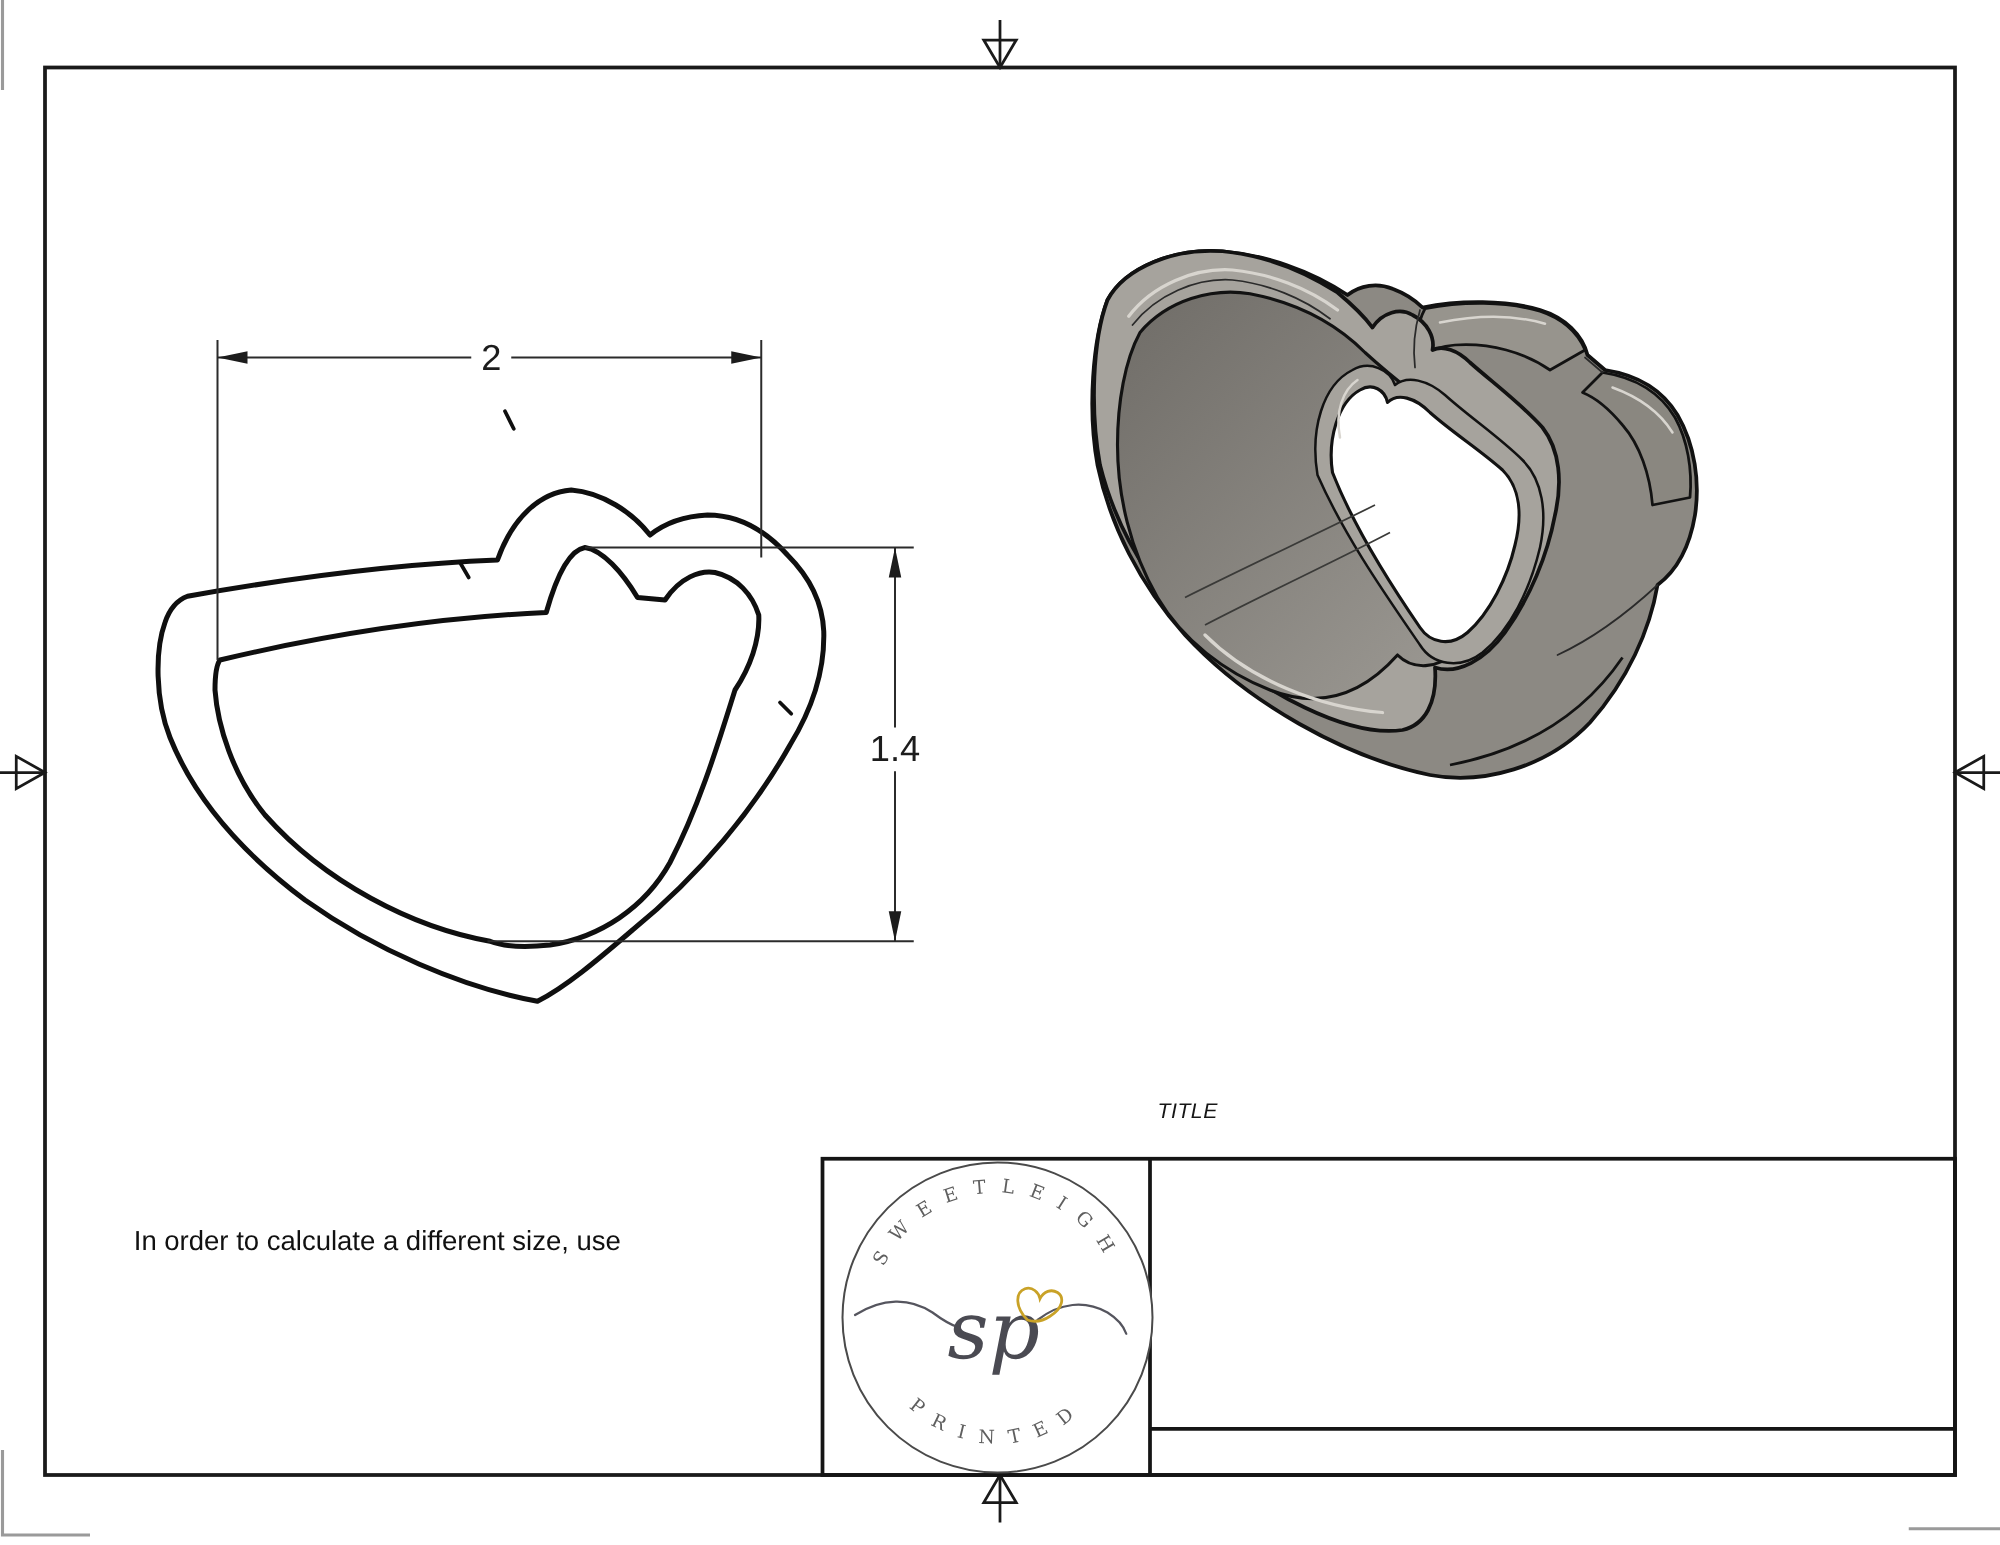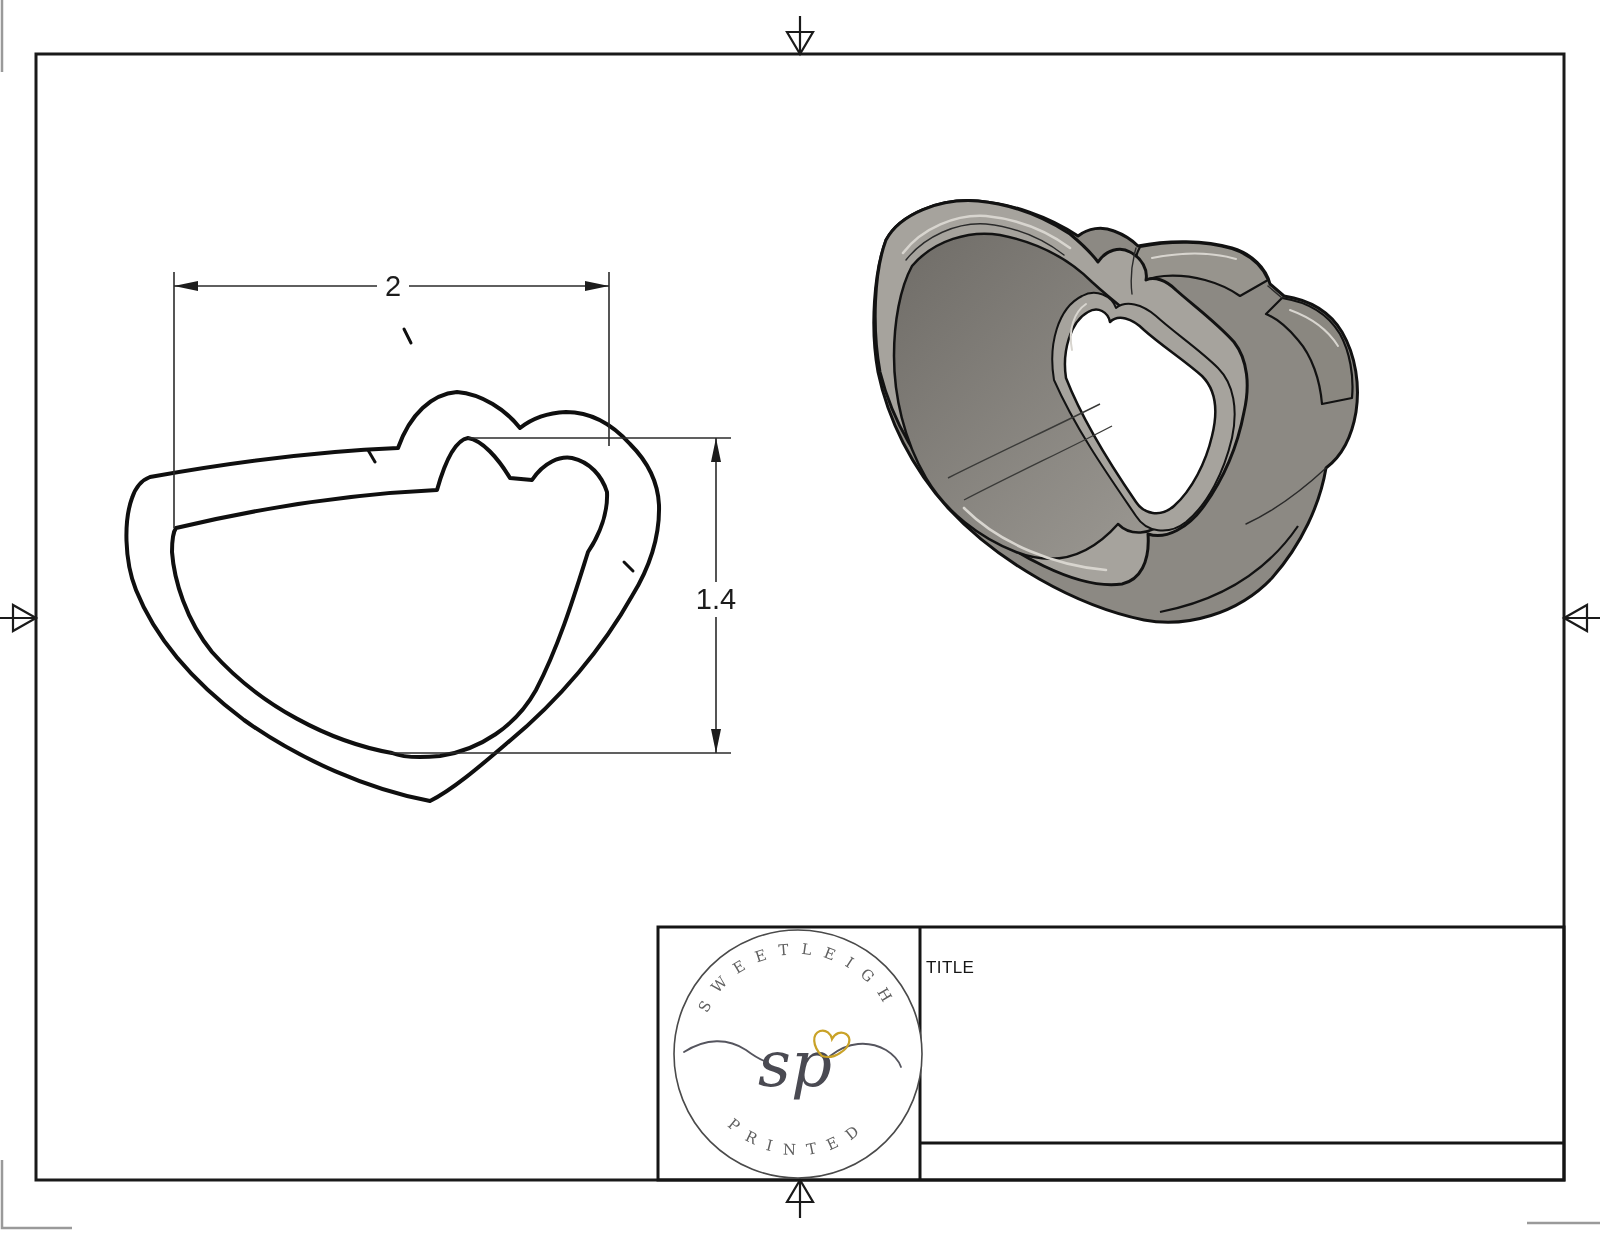--- a/index.html
+++ b/index.html
@@ -4,21 +4,21 @@
 <style>
   html,body{margin:0;padding:0;background:#ffffff;}
   #sheet{position:relative;width:1600px;height:1236px;background:#ffffff;overflow:hidden;
          font-family:"Liberation Sans",sans-serif;color:#161616;}
   #linework{position:absolute;left:0;top:0;}
   .txt{position:absolute;white-space:pre;}
   
   #instructions{left:107px;top:918px;font-size:22px;line-height:30px;color:#111;}
   #mult-list{margin-top:34px;line-height:28.5px;}
   
-  #title-label{left:926px;top:958px;font-size:17px;letter-spacing:.4px;}
+  #title-label{left:926px;top:879px;font-size:17px;letter-spacing:.4px;font-style:italic;}
   #drawing-title{left:922px;top:969px;font-size:37px;}
   #drawing-title span{display:inline-block;transform:scaleX(.9);transform-origin:left center;}
   #copyright{left:926px;top:1149px;font-size:20px;}
   #copyright span{display:inline-block;transform:scaleX(.88);transform-origin:left center;}
   
   .frame{fill:none;stroke:#1a1a1a;stroke-width:3;}
   .mark{stroke:#1a1a1a;stroke-width:2.2;fill:#ffffff;}
   .mline{stroke:#1a1a1a;stroke-width:2.2;fill:none;}
   .outline{fill:none;stroke:#0f0f0f;stroke-width:4;stroke-linecap:round;stroke-linejoin:round;}
   .dim{stroke:#2b2b2b;stroke-width:1.6;fill:none;}
@@ -234,20 +234,21 @@
       <text class="arctext"><textPath href="#arcTop" startOffset="50%" text-anchor="middle">SWEETLEIGH</textPath></text>
       <text class="arctext"><textPath href="#arcBot" startOffset="50%" text-anchor="middle">PRINTED</textPath></text>
       <path class="flourish" d="M 684 1052 C 706 1038 728 1038 746 1050 C 754 1056 761 1060 767 1062"></path>
       <path class="flourish" d="M 830 1056 C 848 1042 868 1040 886 1050 C 894 1055 899 1061 901 1067"></path>
       <text class="monogram" x="795" y="1086">sp</text>
       <path class="heart" d="M 822 1056 C 812 1046 812 1034 820 1031 C 826 1029 831 1034 832 1039 C 835 1033 841 1031 846 1034 C 852 1038 850 1047 840 1053 C 834 1057 828 1058 822 1056 Z" stroke="#c9a227"></path>
     </g>
   </svg>
 
   <div class="txt" id="instructions">
+    <div>In order to calculate a different size, use</div>
     <div id="mult-list">
       
       
       
       
       
       
     </div>
   </div>
 

